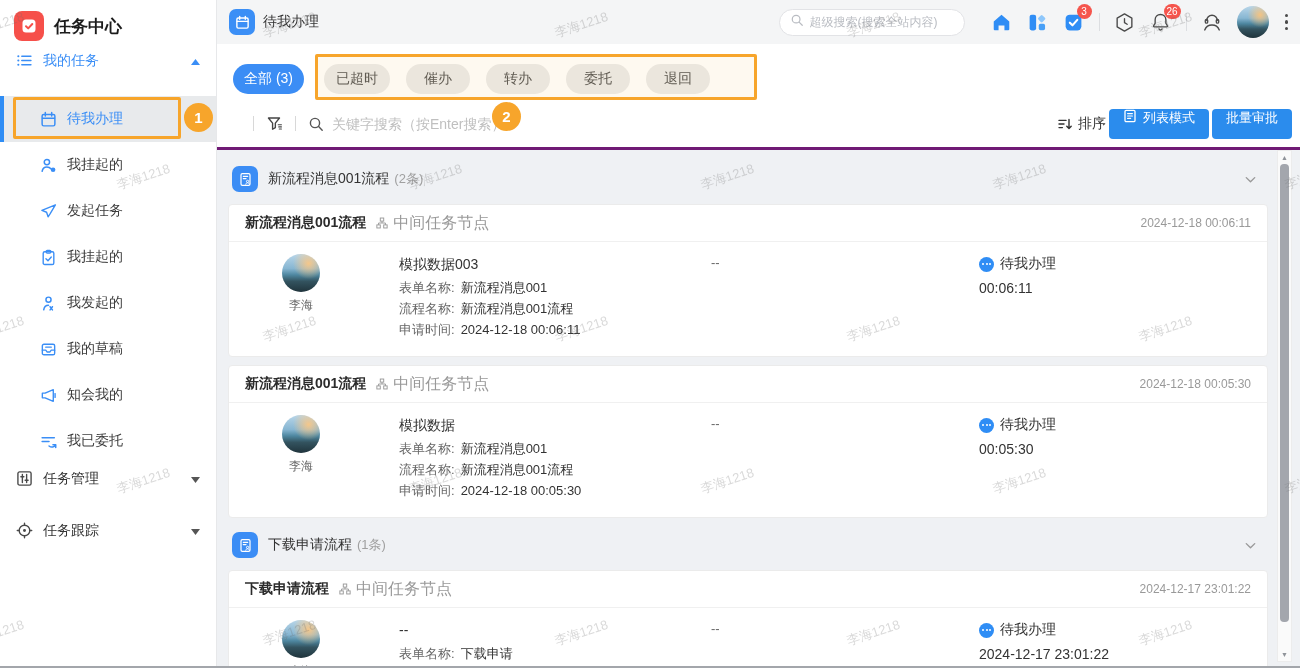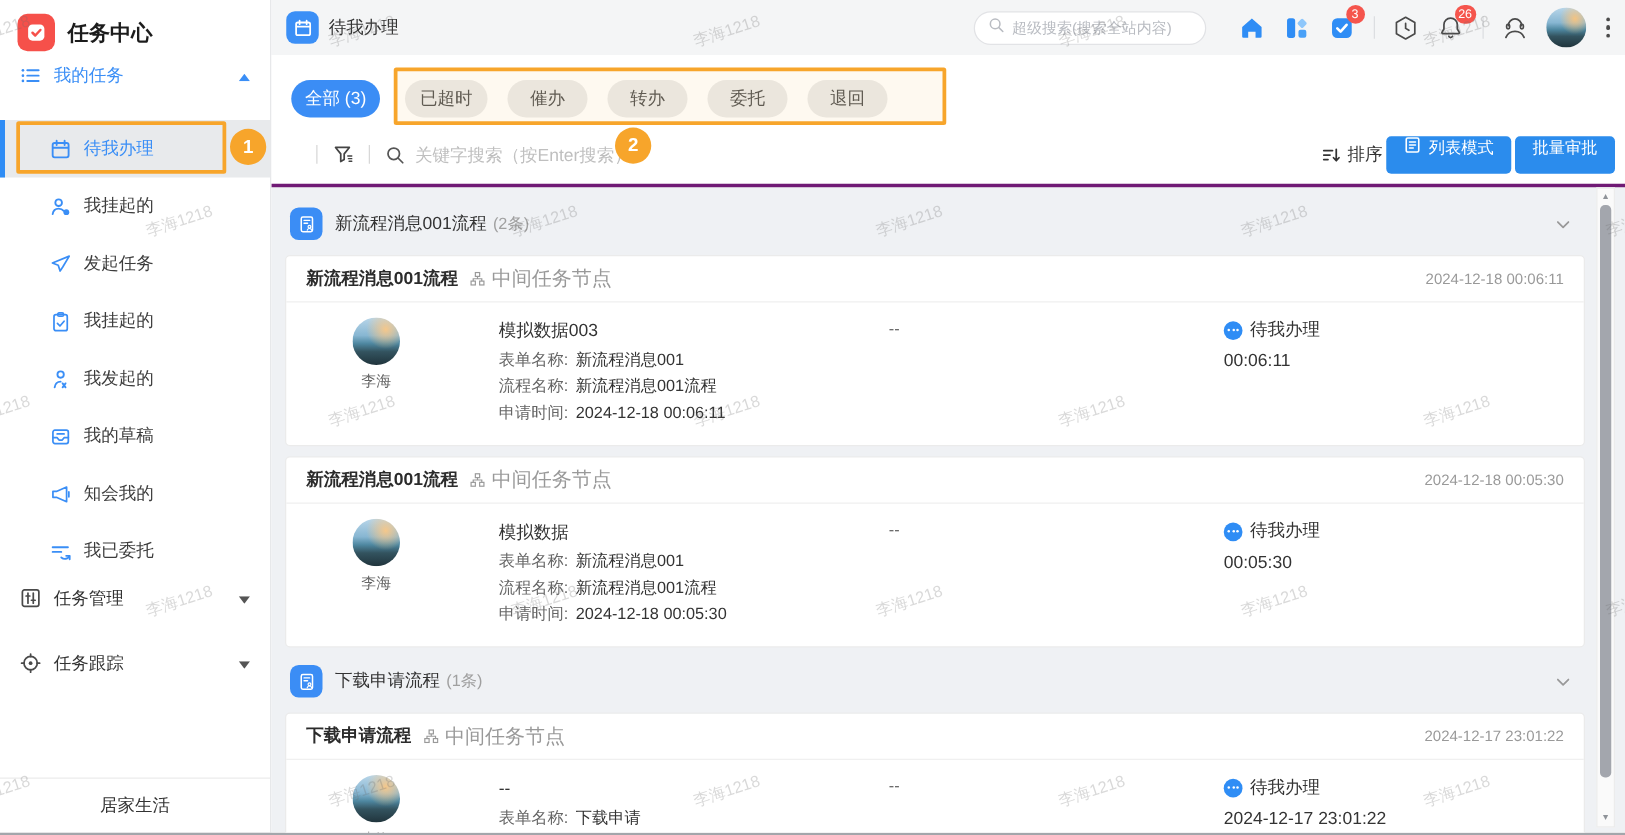--- a/index.html
+++ b/index.html
@@ -240,23 +240,20 @@
           </svg>
       </span>
       <span>任务跟踪</span>
       <span class="caret">
         <svg width="9" height="6" viewBox="0 0 9 6">
             <path d="M4.5 6L0 0h9z" fill="#555"></path>
           </svg>
       </span>
     </div>
 
-    <div class="side-footer">
-      <span>居家生活</span>
-    </div>
   </aside>
 
   <main class="main">
 
     <div class="topbar">
       <span class="page-ic">
         <svg viewBox="0 0 16 16" width="15" height="15">
             <rect x="2" y="3.2" width="12" height="10.8" rx="1.5" fill="none" stroke="#fff" stroke-width="1.5"></rect>
             <path d="M5 1.6v3M11 1.6v3M2.4 6.8h11.2" stroke="#fff" stroke-width="1.5" stroke-linecap="round"></path>
           </svg>

